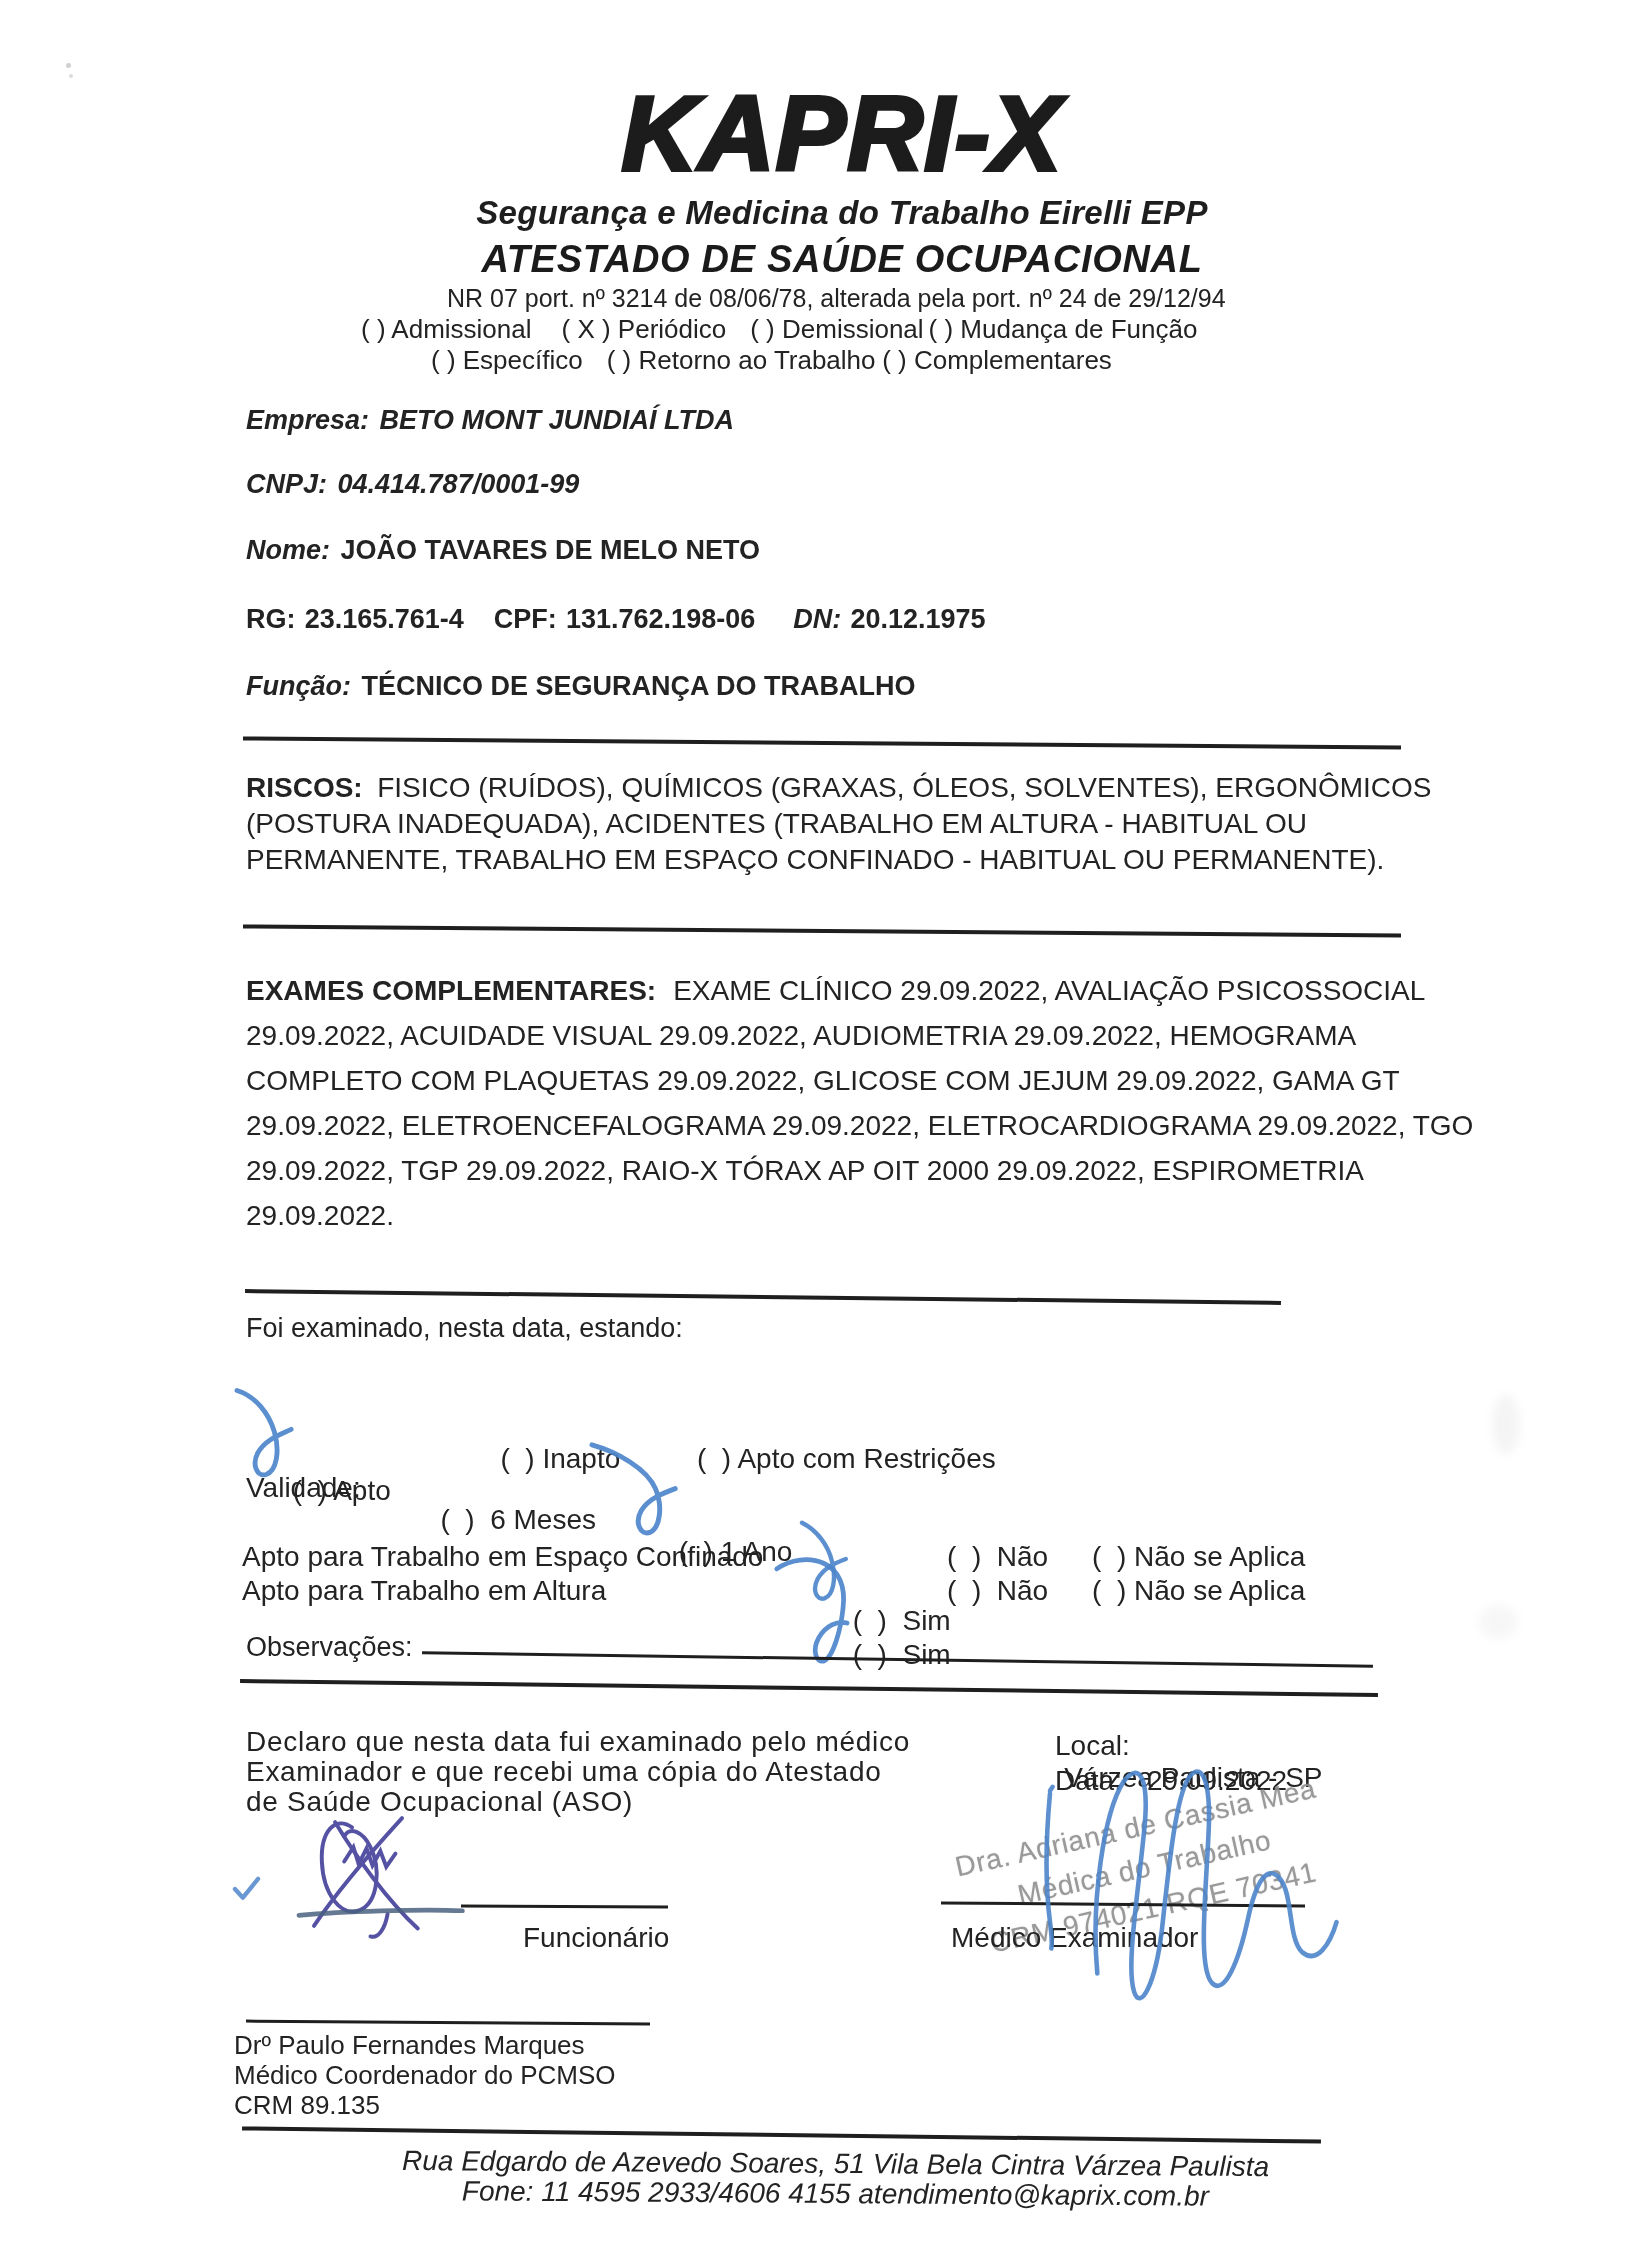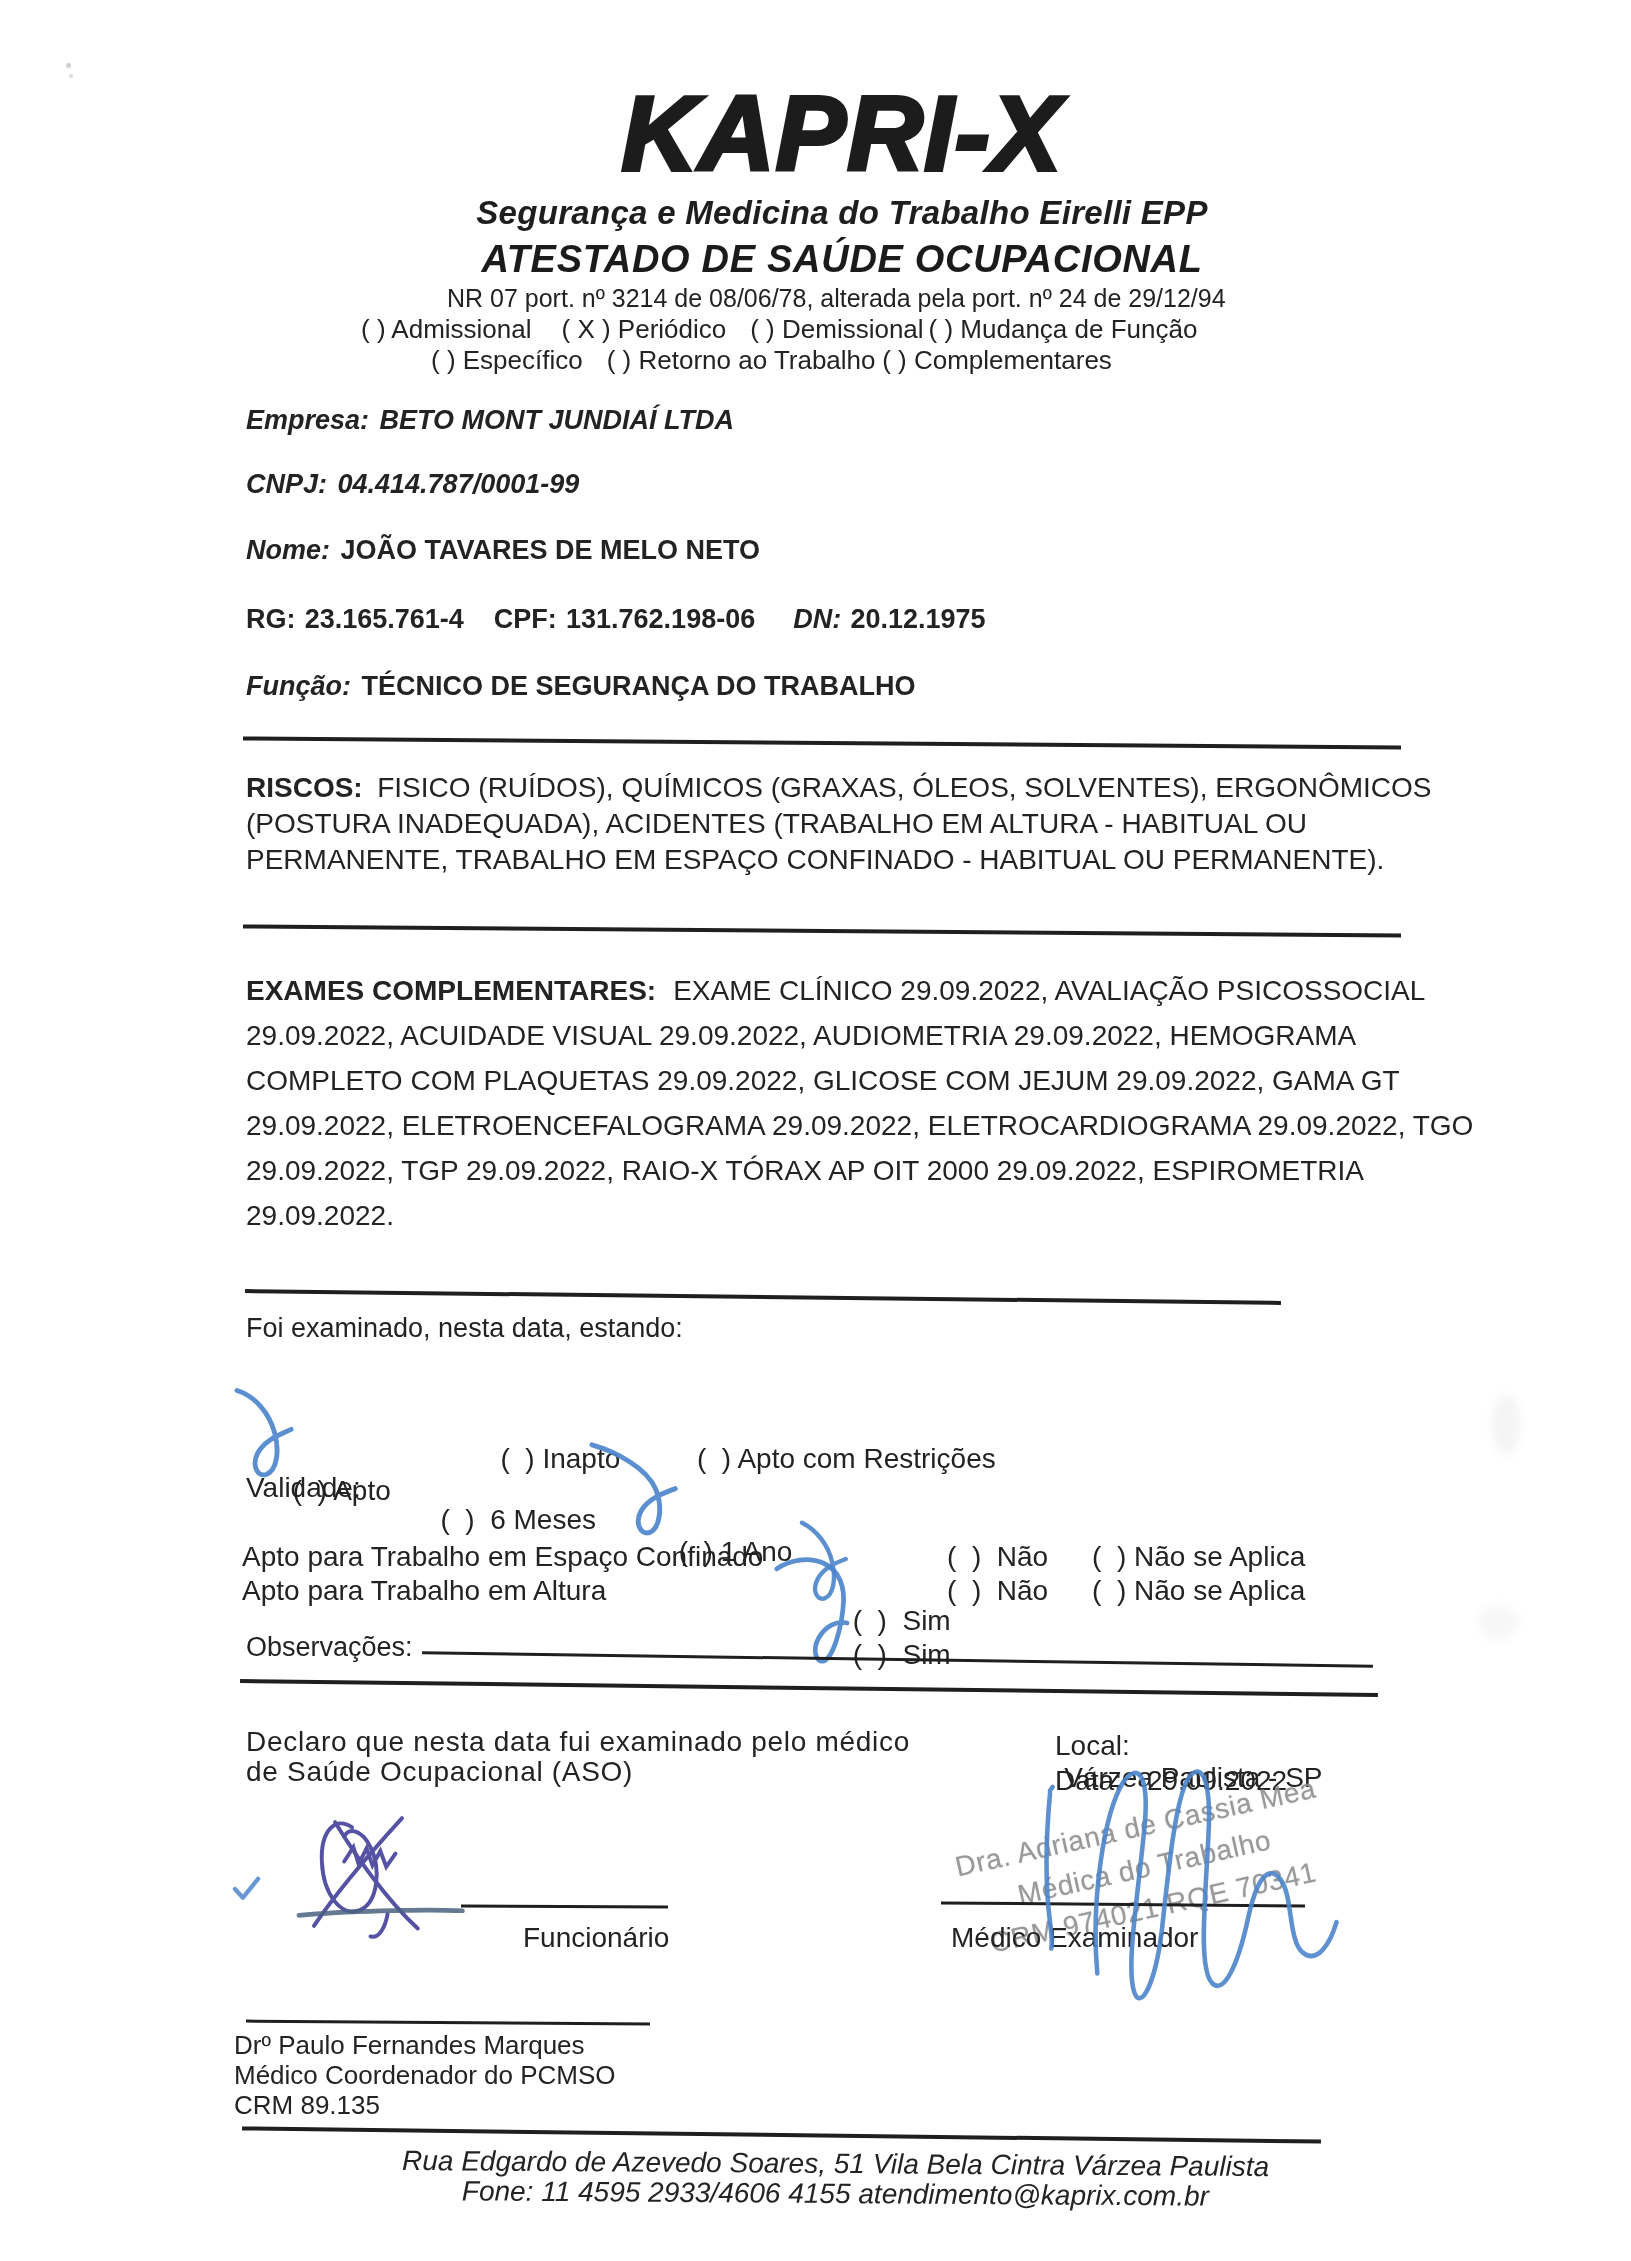--- a/index.html
+++ b/index.html
@@ -156,20 +156,21 @@
     <span class="opt t" style="width:145px;">(  )  Não</span>
     <span class="opt t">(  ) Não se Aplica</span>
   </div>
 
   <div class="abs t" style="left:246px;top:1632px;font-size:27px;">Observações:</div>
   <div class="rule" style="left:422px;top:1658px;width:951px;height:3.3px;transform:rotate(.8deg);"></div>
   <div class="rule" style="left:240px;top:1686px;width:1138px;height:4px;transform:rotate(.7deg);"></div>
 
   <div class="abs" style="left:246px;top:1727px;font-size:28px;line-height:30px;letter-spacing:0.7px;">
     <div class="t">Declaro que nesta data fui examinado pelo médico</div>
+    <div class="t">Examinador e que recebi uma cópia do Atestado</div>
     <div class="t">de Saúde Ocupacional (ASO)</div>
   </div>
   <div class="abs fieldrow" style="left:1055px;top:1730px;font-size:28px;font-weight:normal;flex-direction:column;">
     <span class="t">Local:</span>
     <span class="t" style="margin-left:9.2px;">Várzea Paulista - SP</span>
   </div>
   <div class="abs fieldrow" style="left:1055px;top:1765px;font-size:28px;font-weight:normal;gap:8px;">
     <span class="t">Data:</span>
     <span class="t" style="margin-left:17px;">29.09.2022</span>
   </div>

